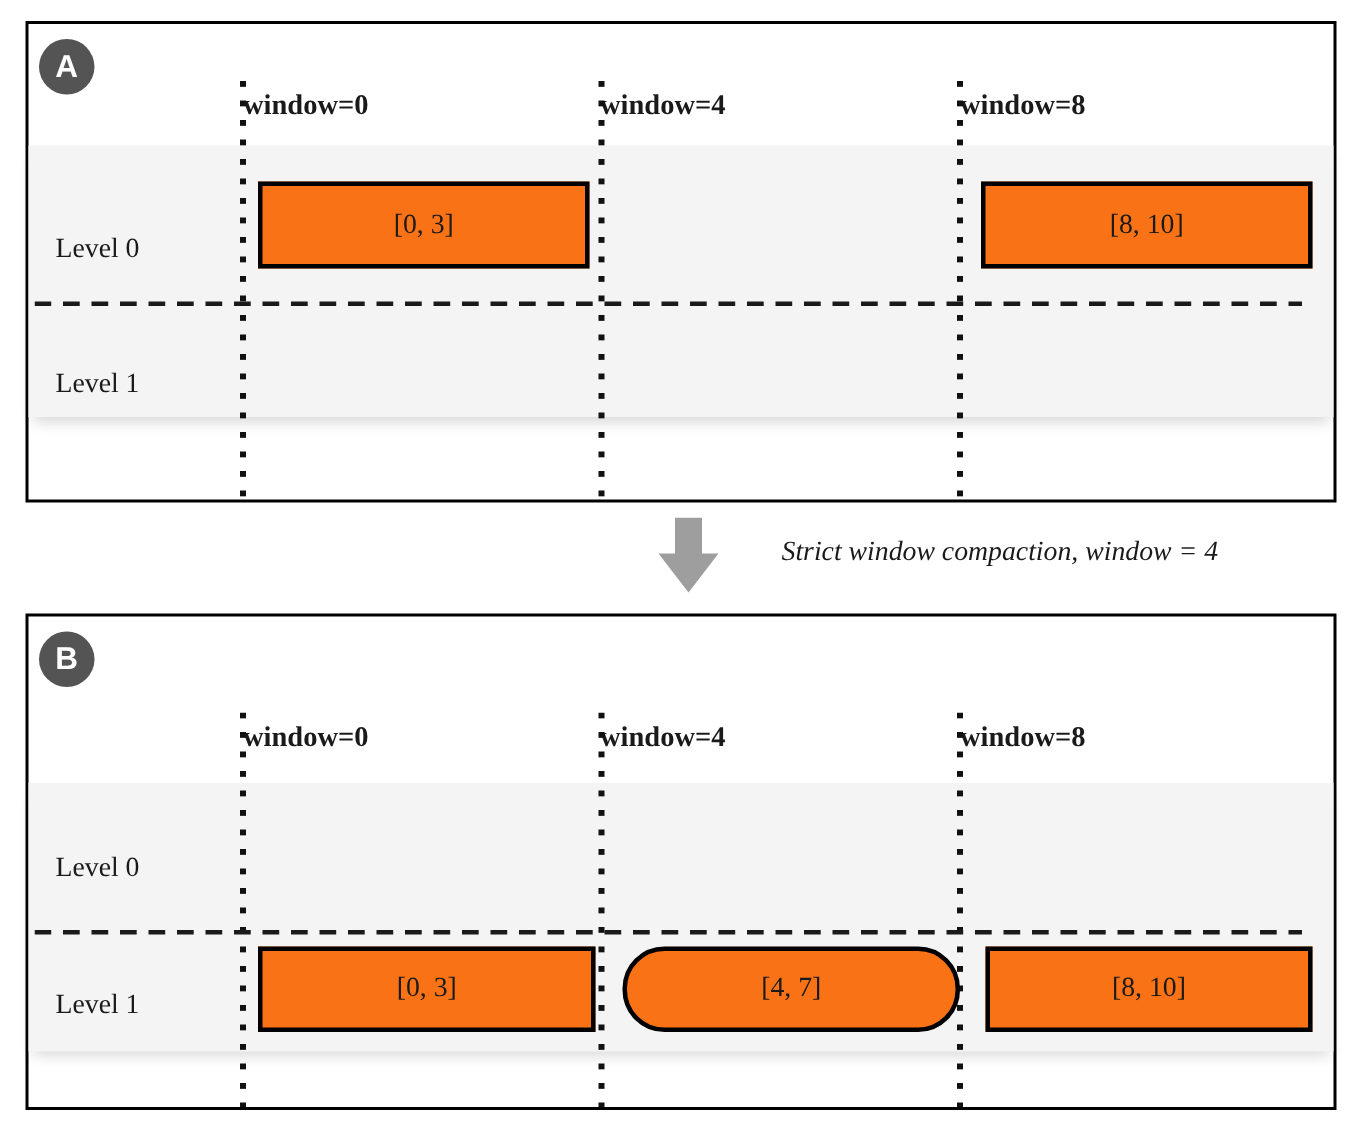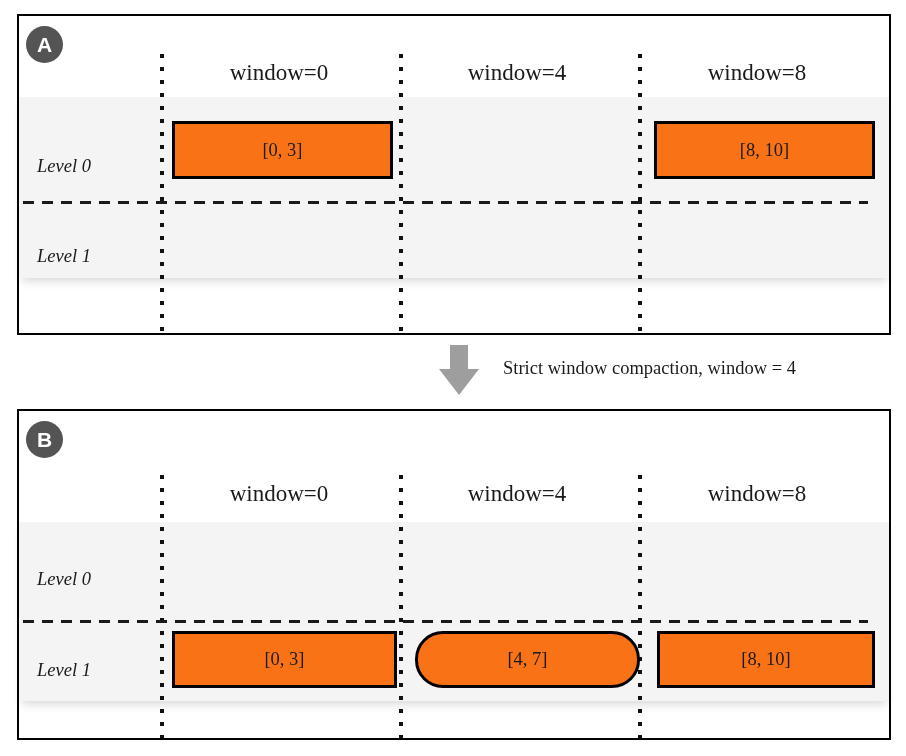--- a/index.html
+++ b/index.html
@@ -55,30 +55,30 @@
   }
   #panel-a .band { top: 81px;  height: 181px; }
   #panel-b .band { top: 111px; height: 179px; }
 
   
   .level-label {
     position: absolute;
     font-size: 18.5px;
     color: #1a1a1a;
     white-space: nowrap;
-    font-style: italic;
   }
 
   
   .win-label {
     position: absolute;
-    font-size: 23px;
+    font-size: 19px;
     color: #1a1a1a;
-    text-align: center;
+    text-align: left;
     white-space: nowrap;
+    font-weight: bold;
   }
 
   
   .vdot {
     position: absolute;
     width: 4px;
     background-image: linear-gradient(to bottom,
         #111111 0px, #111111 4px,
         rgba(255,255,255,0) 4px, rgba(255,255,255,0) 13px);
     background-size: 4px 13px;
@@ -119,25 +119,26 @@
   }
   #arrow-down {
     position: absolute;
     left: 433px;
     top: 5px;
     width: 52px;
     height: 52px;
   }
   #transition-caption {
     position: absolute;
-    left: 503px;
+    left: 521px;
     top: 18px;
     font-size: 18.5px;
     color: #1a1a1a;
     white-space: nowrap;
+    font-style: italic;
   }
 </style>
 </head>
 <body>
 
 <div class="panel" id="panel-a">
 
   <div class="band"></div>
 
   <div class="badge">A</div>

